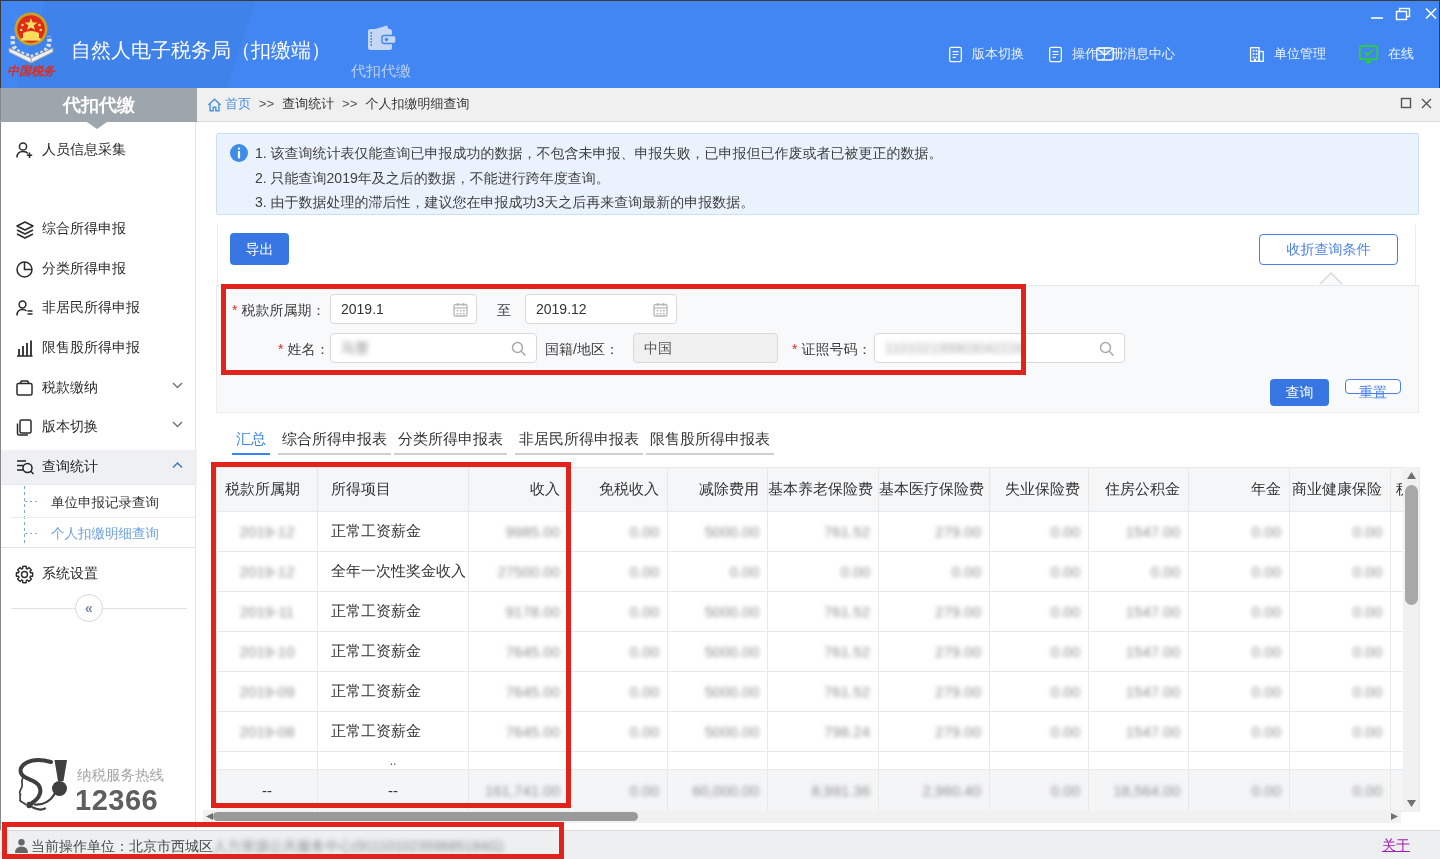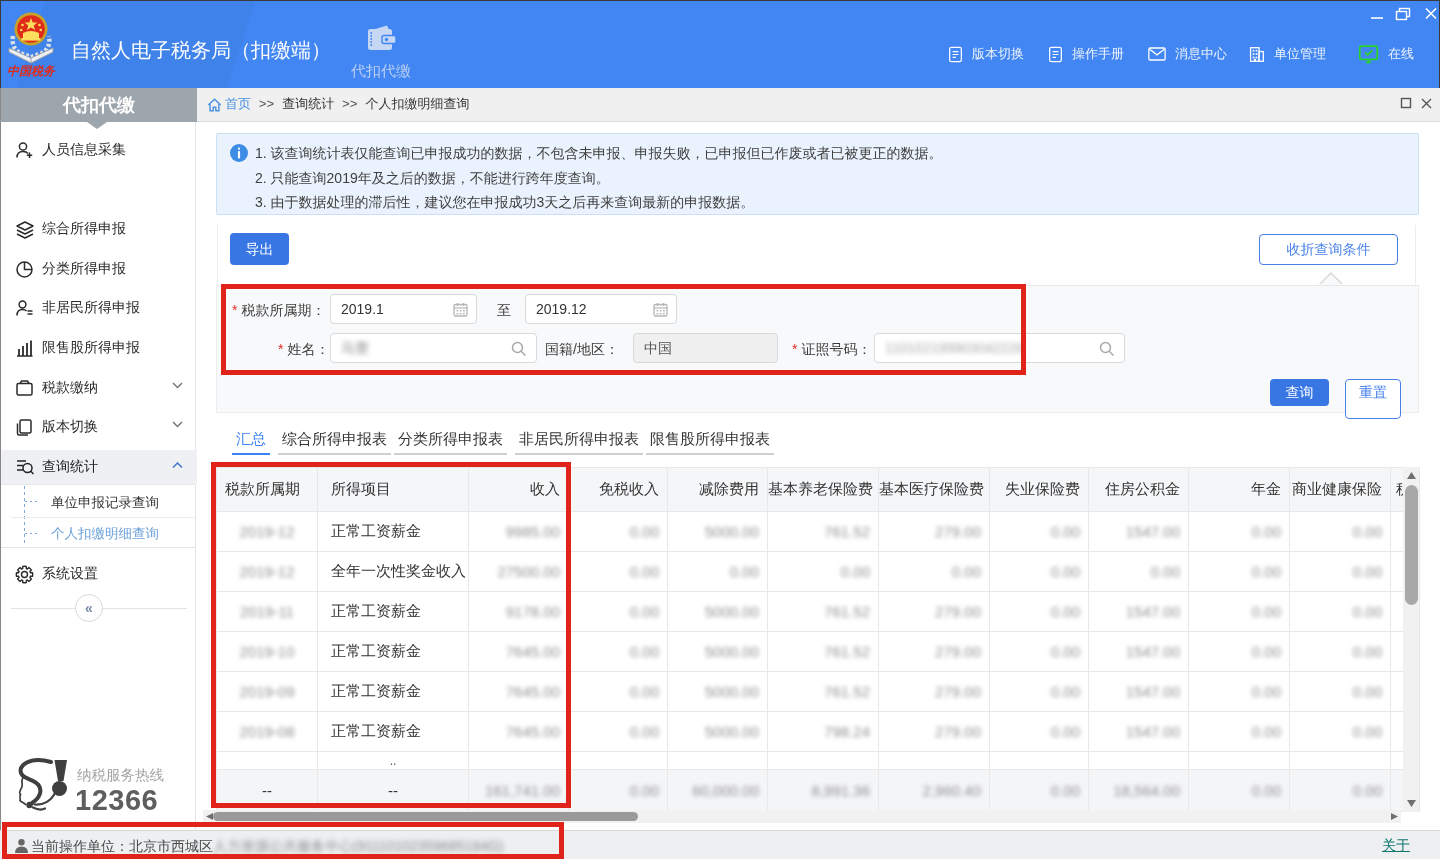--- a/index.html
+++ b/index.html
@@ -39,21 +39,21 @@
 #formarea { position:absolute; left:19px; top:163px; width:1203px; height:128px; background:#f8f9fb; border-top:1px solid #e8e8e8; border-bottom:1px solid #ececec; }
 #caret { position:absolute; left:1123px; top:152px; width:0; height:0; border-left:11px solid transparent; border-right:11px solid transparent; border-bottom:11px solid #f8f9fb; }
 #caret2 { position:absolute; left:1122px; top:150px; width:0; height:0; border-left:12px solid transparent; border-right:12px solid transparent; border-bottom:12px solid #d8d8d8; }
 .flabel { position:absolute; font-size:14px; color:#3c3c3c; }
 .req:before { content:"*"; color:#e02929; margin-right:4px; }
 .finput { position:absolute; height:30px; background:#fff; border:1px solid #d9d9d9; border-radius:4px; font-size:14px; color:#333; line-height:28px; padding-left:10px; }
 .finput.dis { background:#f0f0f0; color:#555; }
 .blur { filter:blur(2.5px); color:#8a8a8a; }
 .blur2 { filter:blur(2.2px); color:#909090; }
 #btnQuery { position:absolute; left:1073px; top:257px; width:59px; height:27px; background:#3876e4; color:#fff; font-size:14px; border-radius:4px; text-align:center; line-height:27px; }
-#btnReset { position:absolute; left:1148px; top:257px; width:56px; height:40px; background:#fff; border:1px solid #4a7fe8; color:#4a82ea; font-size:14px; border-radius:4px; text-align:center; line-height:25px; }
+#btnReset { position:absolute; left:1148px; top:257px; width:56px; height:15px; background:#fff; border:1px solid #4a7fe8; color:#4a82ea; font-size:14px; border-radius:4px; text-align:center; line-height:25px; }
 
 .tab { position:absolute; top:308px; font-size:15px; line-height:17px; color:#333; padding:0 4px 6px; border-bottom:2px solid #cfcfcf; }
 .tab.act { color:#3b82f6; border-bottom-color:#3b82f6; }
 
 #tbl { position:absolute; left:19px; top:345px; width:1203px; }
 table { border-collapse:collapse; table-layout:fixed; width:1203px; }
 th,td { border:1px solid #e8e8e8; font-weight:normal; font-size:15px; color:#333; overflow:hidden; white-space:nowrap; }
 thead th { background:#f5f6f8; height:44px; }
 tbody td { height:40px; background:#fff; }
 tr.dots td { height:18px; font-size:12px; color:#555; border-bottom:none; }
@@ -61,21 +61,21 @@
 .tr-l { text-align:left; padding-left:13px; }
 .tr-r { text-align:right; padding-right:8px; }
 .tr-c { text-align:center; }
 
 #vscroll { position:absolute; left:1206px; top:345px; width:16px; height:345px; background:#f1f1f1; z-index:5; }
 #vthumb { position:absolute; left:2px; top:18px; width:13px; height:120px; background:#a8a8a8; border-radius:7px; }
 #hscroll { position:absolute; left:6px; top:688px; width:1198px; height:13px; background:#f1f1f1; }
 #hthumb { position:absolute; left:10px; top:2px; width:425px; height:9px; background:#9a9a9a; border-radius:5px; }
 
 #footer { position:absolute; left:0; top:830px; width:1440px; height:29px; background:#edeff1; border-top:1px solid #d9d9d9; font-size:14px; color:#4a4a4a; }
-#footer .about { position:absolute; right:30px; top:6px; color:#0f766e; text-decoration:underline; }
+#footer .about { position:absolute; right:30px; top:6px; color:#a21caf; text-decoration:underline; }
 
 #hotline { position:absolute; left:13px; top:757px; }
 
 .redbox { position:absolute; border:5px solid #e0241c; z-index:50; }
 #red1 { left:221px; top:284px; width:805px; height:91px; }
 #red2 { left:211px; top:462px; width:360px; height:346px; }
 #red3 { left:2px; top:822px; width:562px; height:37px; }
 </style>
 </head>
 <body>
@@ -123,21 +123,21 @@
       </svg>
     <span>版本切换</span>
   </div>
   <div class="hmenu" style="left:1047px">
     <svg width="15" height="17" viewBox="0 0 18 19">
         <rect x="2" y="1" width="14" height="17" rx="2" fill="none" stroke="#fff" stroke-width="1.5"></rect>
         <path d="M5.5 6 H12.5 M5.5 9.5 H12.5 M5.5 13 H9.5" stroke="#fff" stroke-width="1.4"></path>
       </svg>
     <span>操作手册</span>
   </div>
-  <div class="hmenu" style="left:1147px">
+  <div class="hmenu" style="left:1095px">
     <svg width="18" height="14" viewBox="0 0 21 16">
         <rect x="1" y="1" width="19" height="14" rx="1.5" fill="none" stroke="#fff" stroke-width="1.5"></rect>
         <path d="M2 2.5 L10.5 9 L19 2.5" fill="none" stroke="#fff" stroke-width="1.5"></path>
       </svg>
     <span>消息中心</span>
   </div>
   <div class="hmenu" style="left:1247px">
     <svg width="17" height="17" viewBox="0 0 20 19">
         <rect x="3" y="1.5" width="10" height="16" fill="none" stroke="#fff" stroke-width="1.5"></rect>
         <rect x="13" y="6" width="5" height="11.5" fill="none" stroke="#fff" stroke-width="1.5"></rect>

